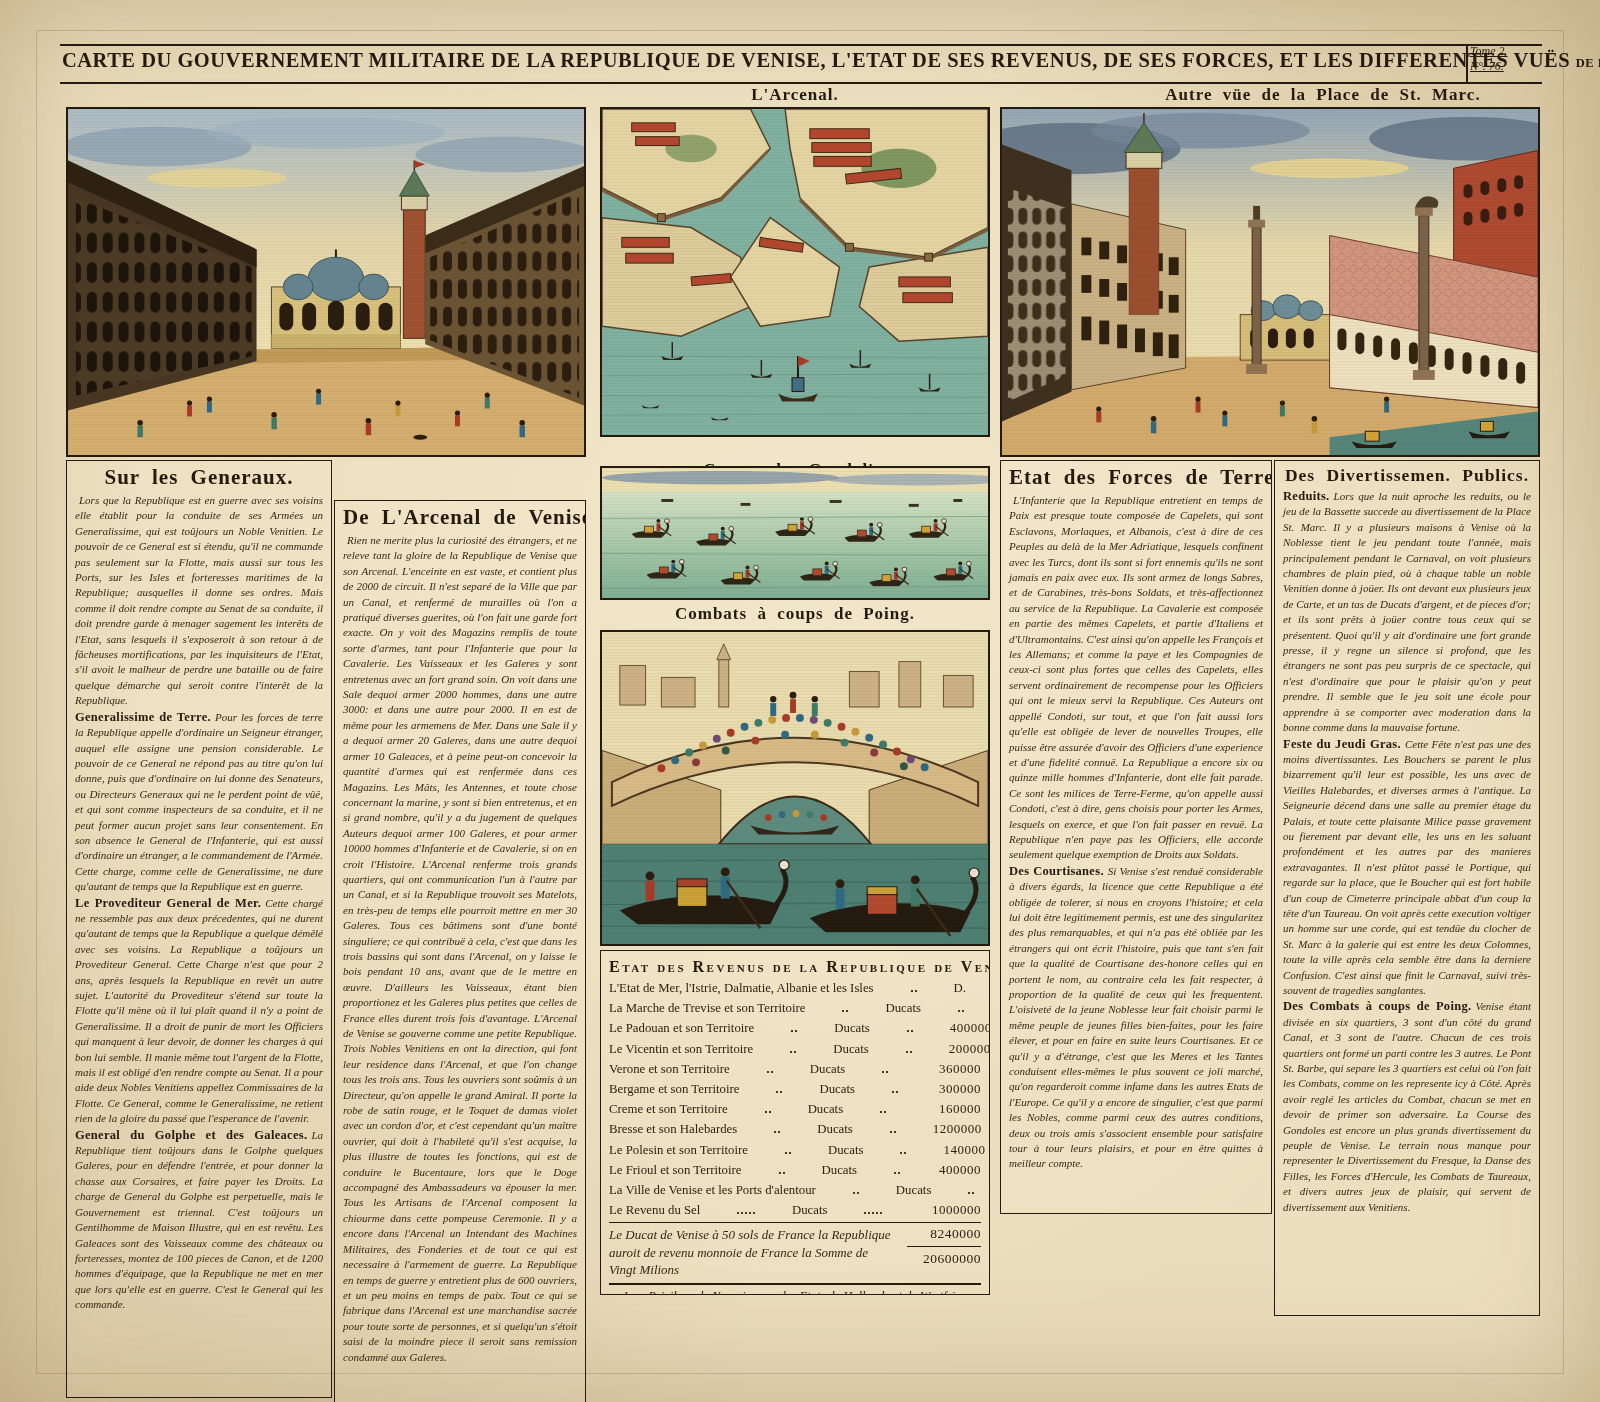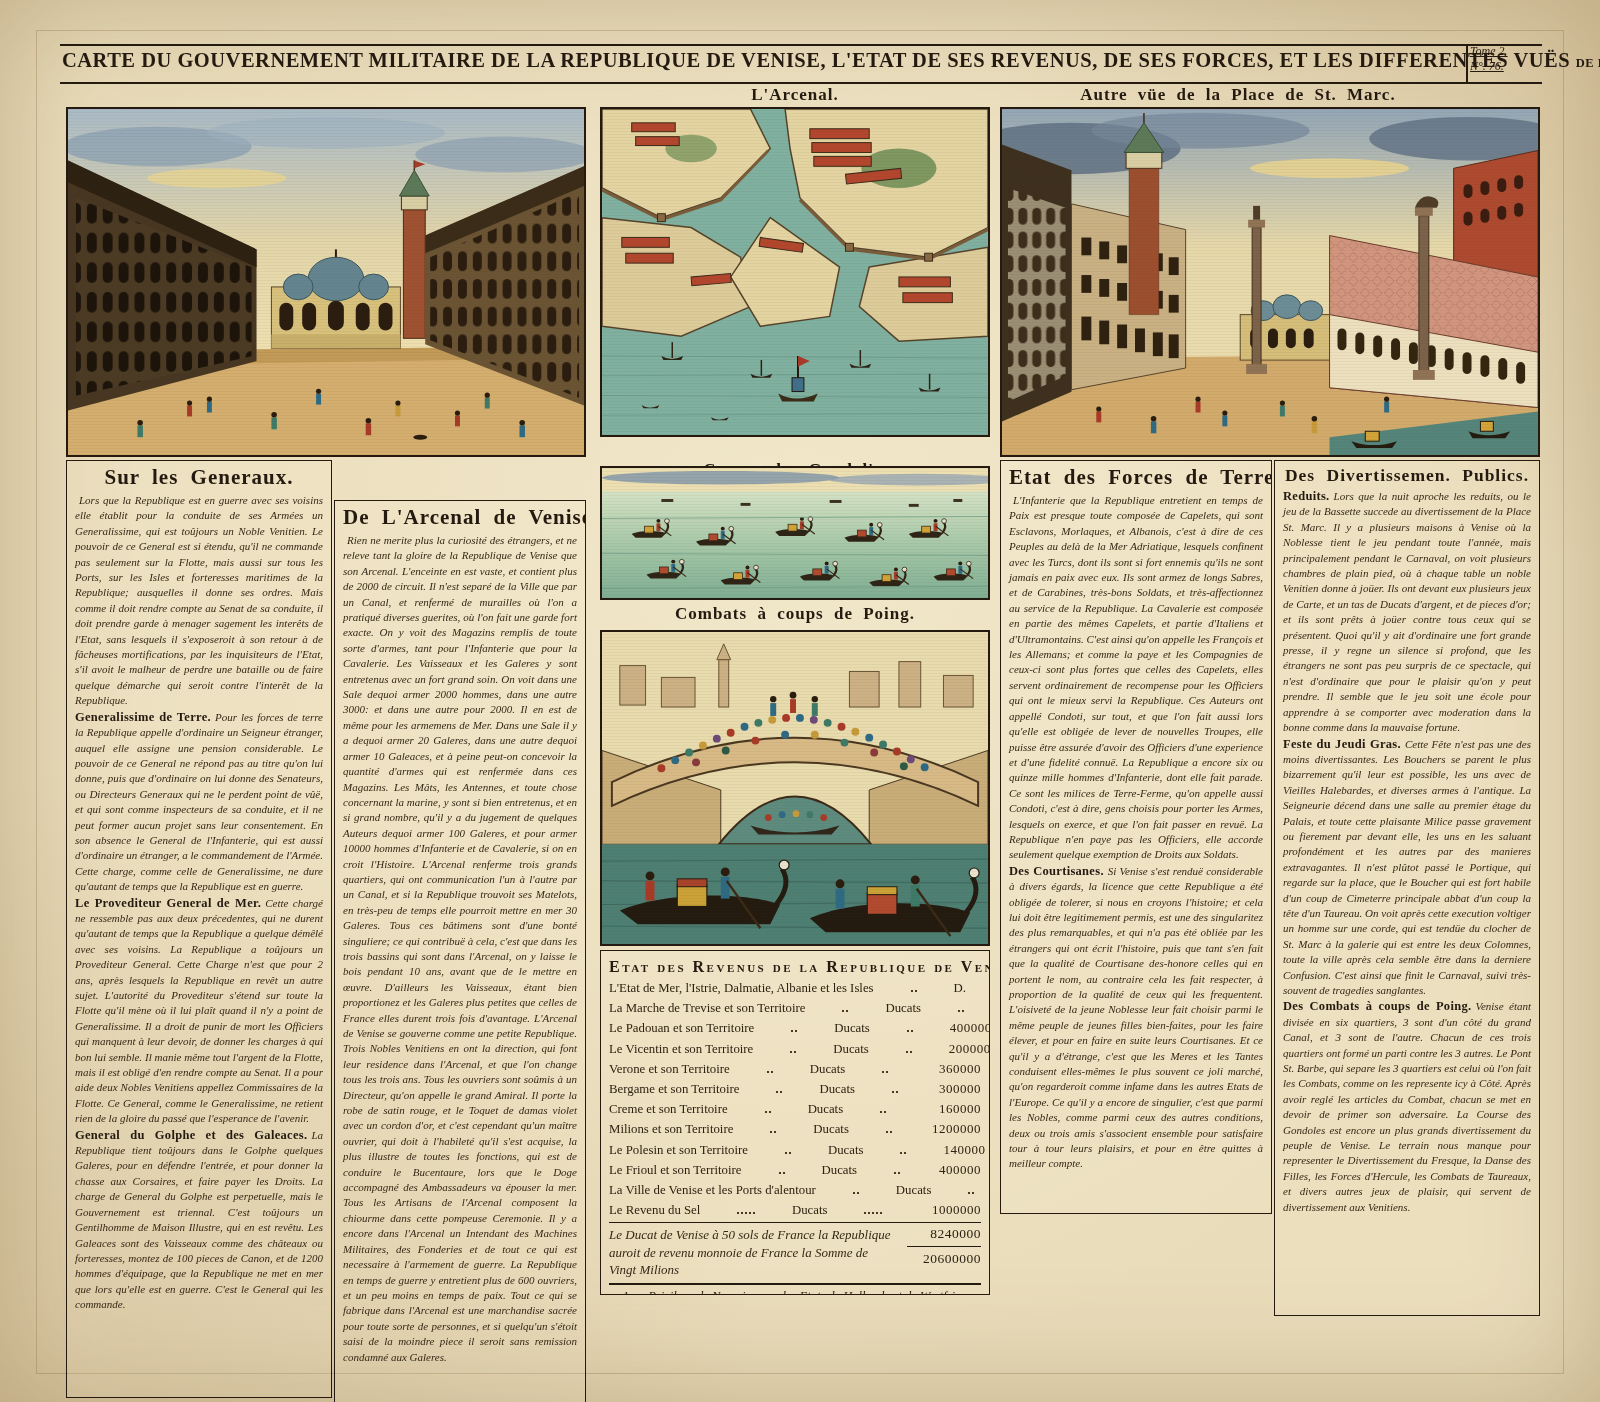--- a/index.html
+++ b/index.html
@@ -62,21 +62,21 @@
   <div class="title-line">
     <span>CARTE DU GOUVERNEMENT MILITAIRE DE LA REPUBLIQUE DE VENISE, L'ETAT DE SES REVENUS, DE SES FORCES, ET LES DIFFERENTES VUËS</span>
     <span class="title-tail">DE LA PLACE DE St. MARC.</span>
   </div>
   <div class="tome-box">
     <div>Tome 2.</div>
     <div>N°. 76.</div>
   </div>
 
   <div class="cap" style="left:600px;top:85px;width:390px;">L'Arcenal.</div>
-  <div class="cap" style="left:968px;top:85px;width:540px;">Autre vüe de la Place de St. Marc.</div>
+  <div class="cap" style="left:1053px;top:85px;width:540px;">Autre vüe de la Place de St. Marc.</div>
 
   <div class="imgbox" style="left:66px;top:107px;width:520px;height:350px;">
     <svg viewBox="0 0 520 350" preserveAspectRatio="none">
       <defs>
         <linearGradient id="sky1" x1="0" y1="0" x2="0" y2="1">
           <stop offset="0" stop-color="#a9bac6"></stop>
             <stop offset=".38" stop-color="#e2d5a9"></stop>
             <stop offset=".7" stop-color="#eee0b0"></stop>
         </linearGradient>
         <pattern id="arcL" width="16" height="30" patternUnits="userSpaceOnUse">
@@ -591,21 +591,21 @@
 
         <div class="rev-row">
           <span class="rev-label">Creme et son Territoire</span>
           <span class="rev-dots"></span>
           <span class="rev-unit">Ducats</span>
           <span class="rev-dots" style="max-width:34px"></span>
           <span class="rev-value">160000</span>
         </div>
 
         <div class="rev-row">
-          <span class="rev-label">Milions et son Territoire</span>
+          <span class="rev-label">Bresse et son Halebardes</span>
           <span class="rev-dots"></span>
           <span class="rev-unit">Ducats</span>
           <span class="rev-dots" style="max-width:34px"></span>
           <span class="rev-value">1200000</span>
         </div>
 
         <div class="rev-row">
           <span class="rev-label">Le Polesin et son Territoire</span>
           <span class="rev-dots"></span>
           <span class="rev-unit">Ducats</span>

